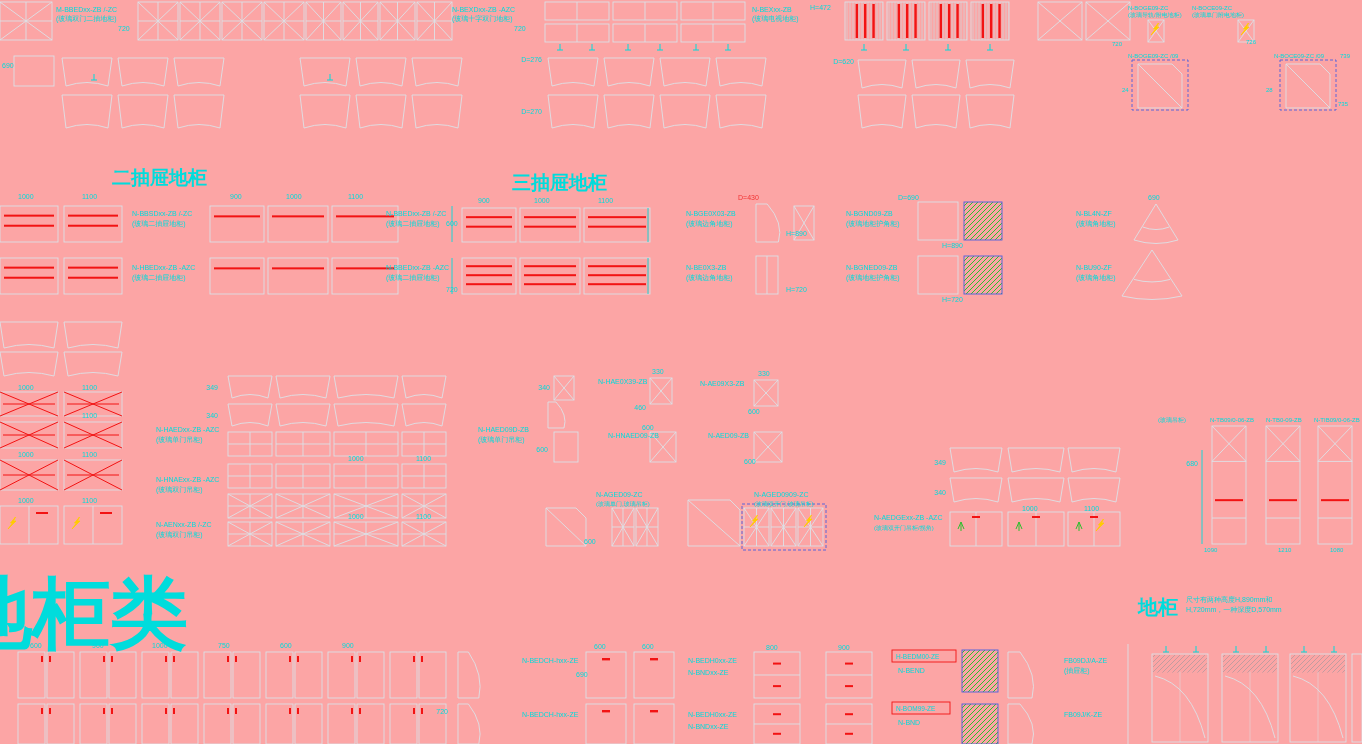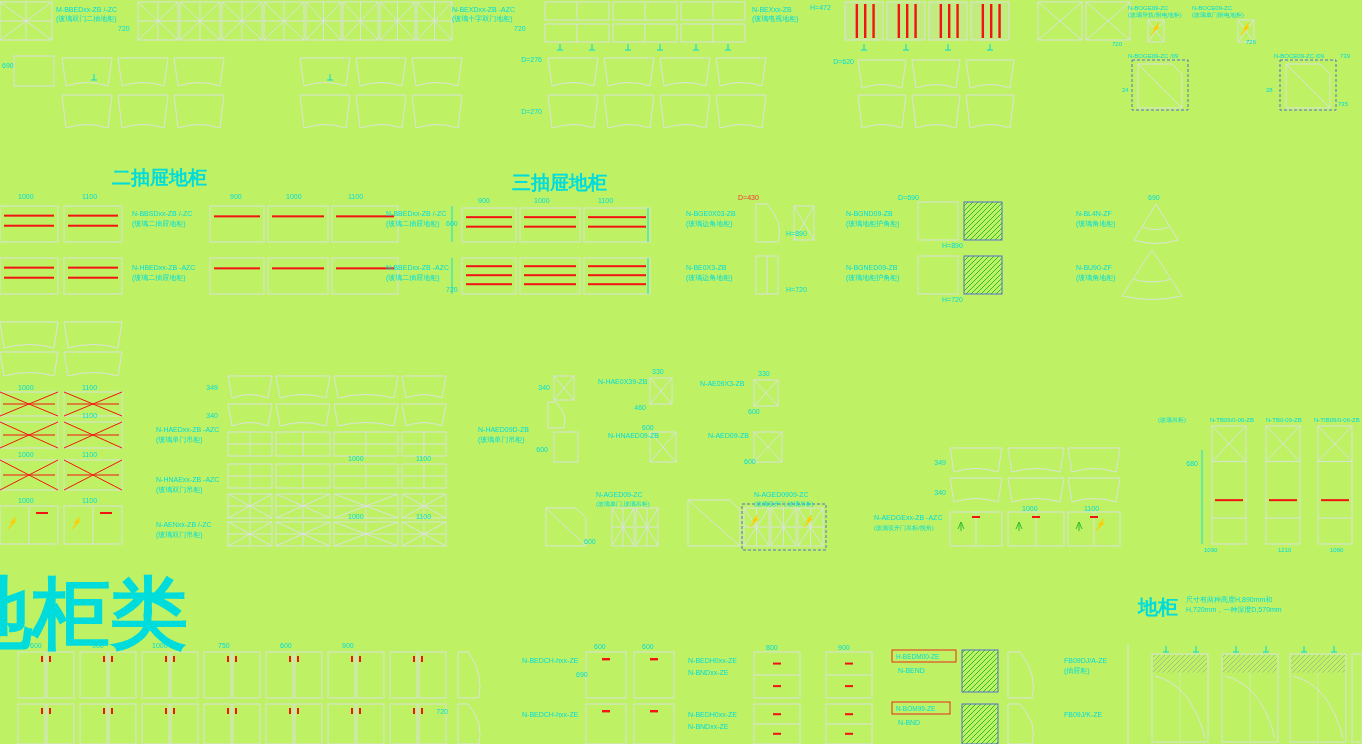--- a/index.html
+++ b/index.html
@@ -1,16 +1,16 @@
 <!DOCTYPE html>
 <html><head>
 <meta charset="utf-8">
 <style>
   html,body{margin:0;padding:0;background:#10161f;}
-  .viewport{position:relative;width:1362px;height:744px;background:#bef264;overflow:hidden;cursor:crosshair;
+  .viewport{position:relative;width:1362px;height:744px;background:#fca5a5;overflow:hidden;cursor:crosshair;
             font-family:"Liberation Sans",sans-serif;}
   svg{position:absolute;left:0;top:0;font-family:"Liberation Sans",sans-serif;}
   svg text{user-select:none;}
 </style>
 </head>
 <body>
 
 <div class="viewport">
   <svg id="cad" width="1362" height="744" viewBox="0 0 1362 744">
     <defs>

